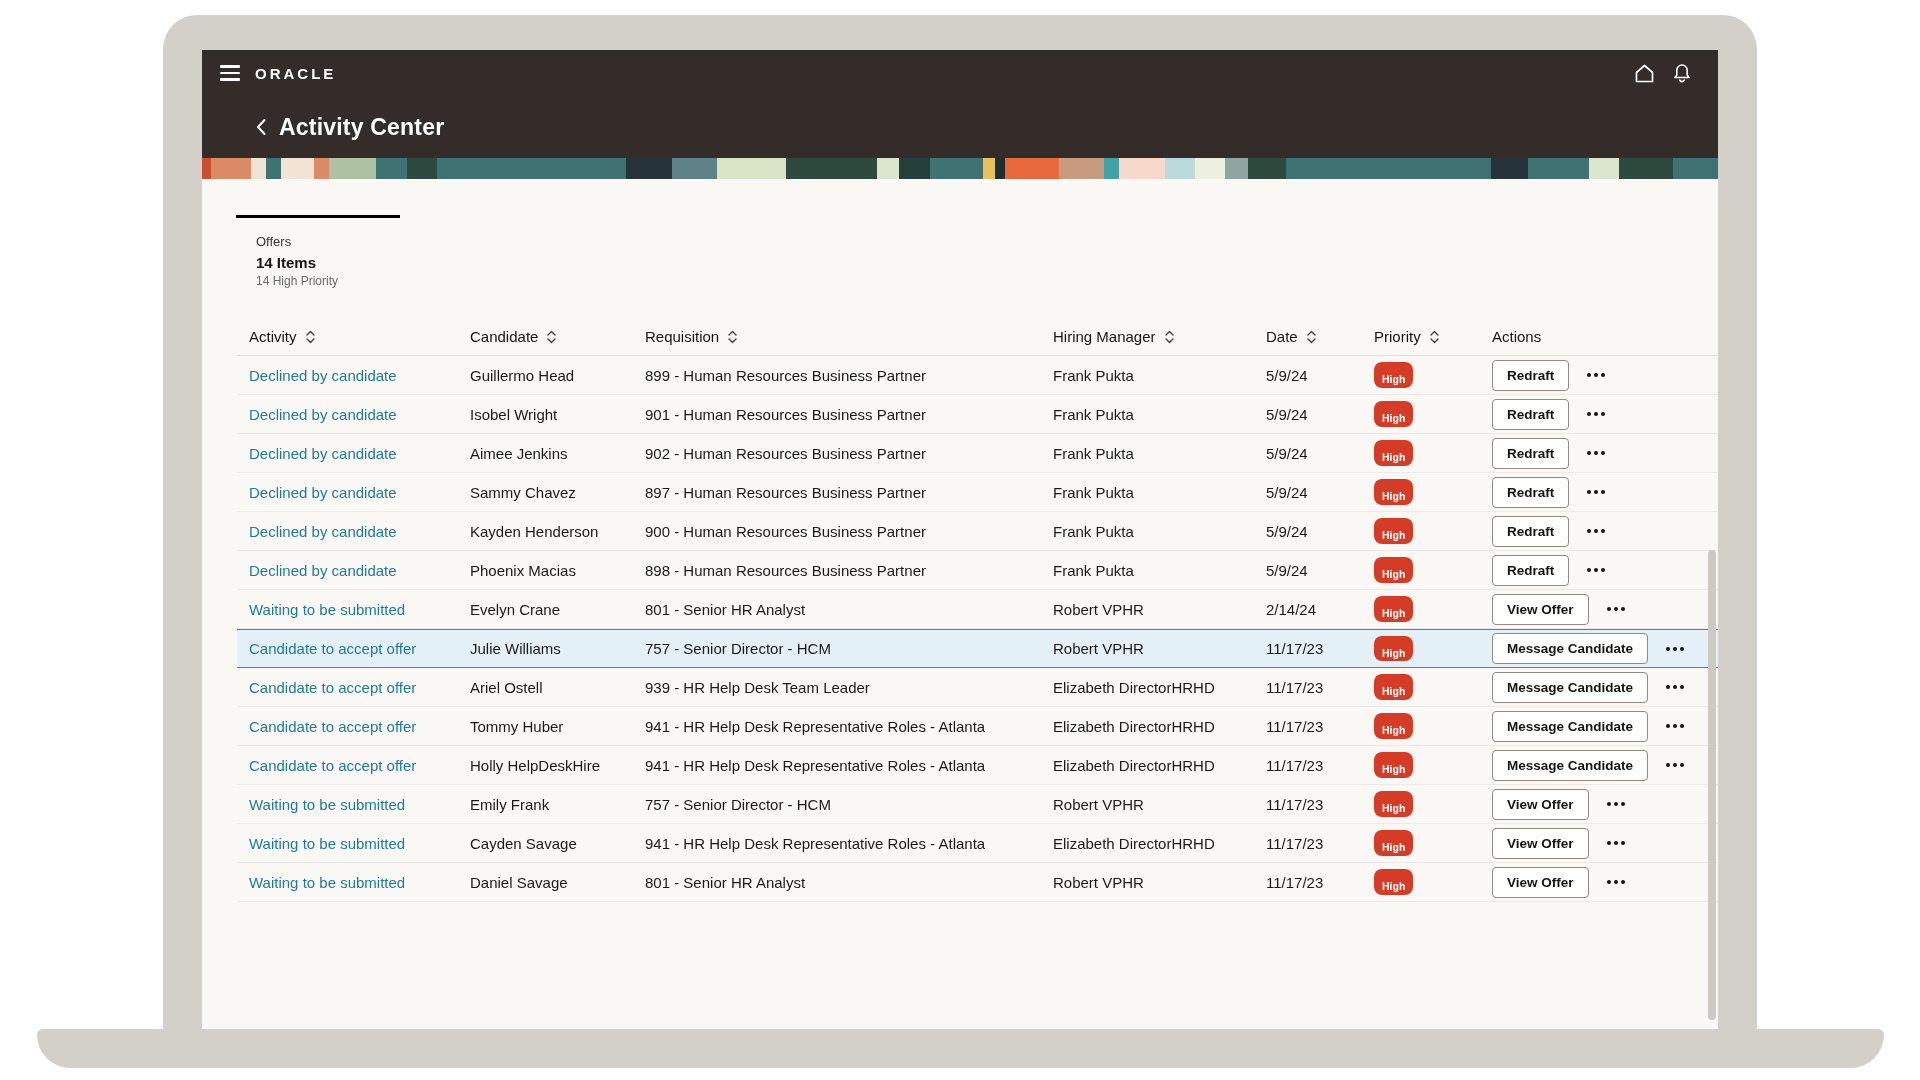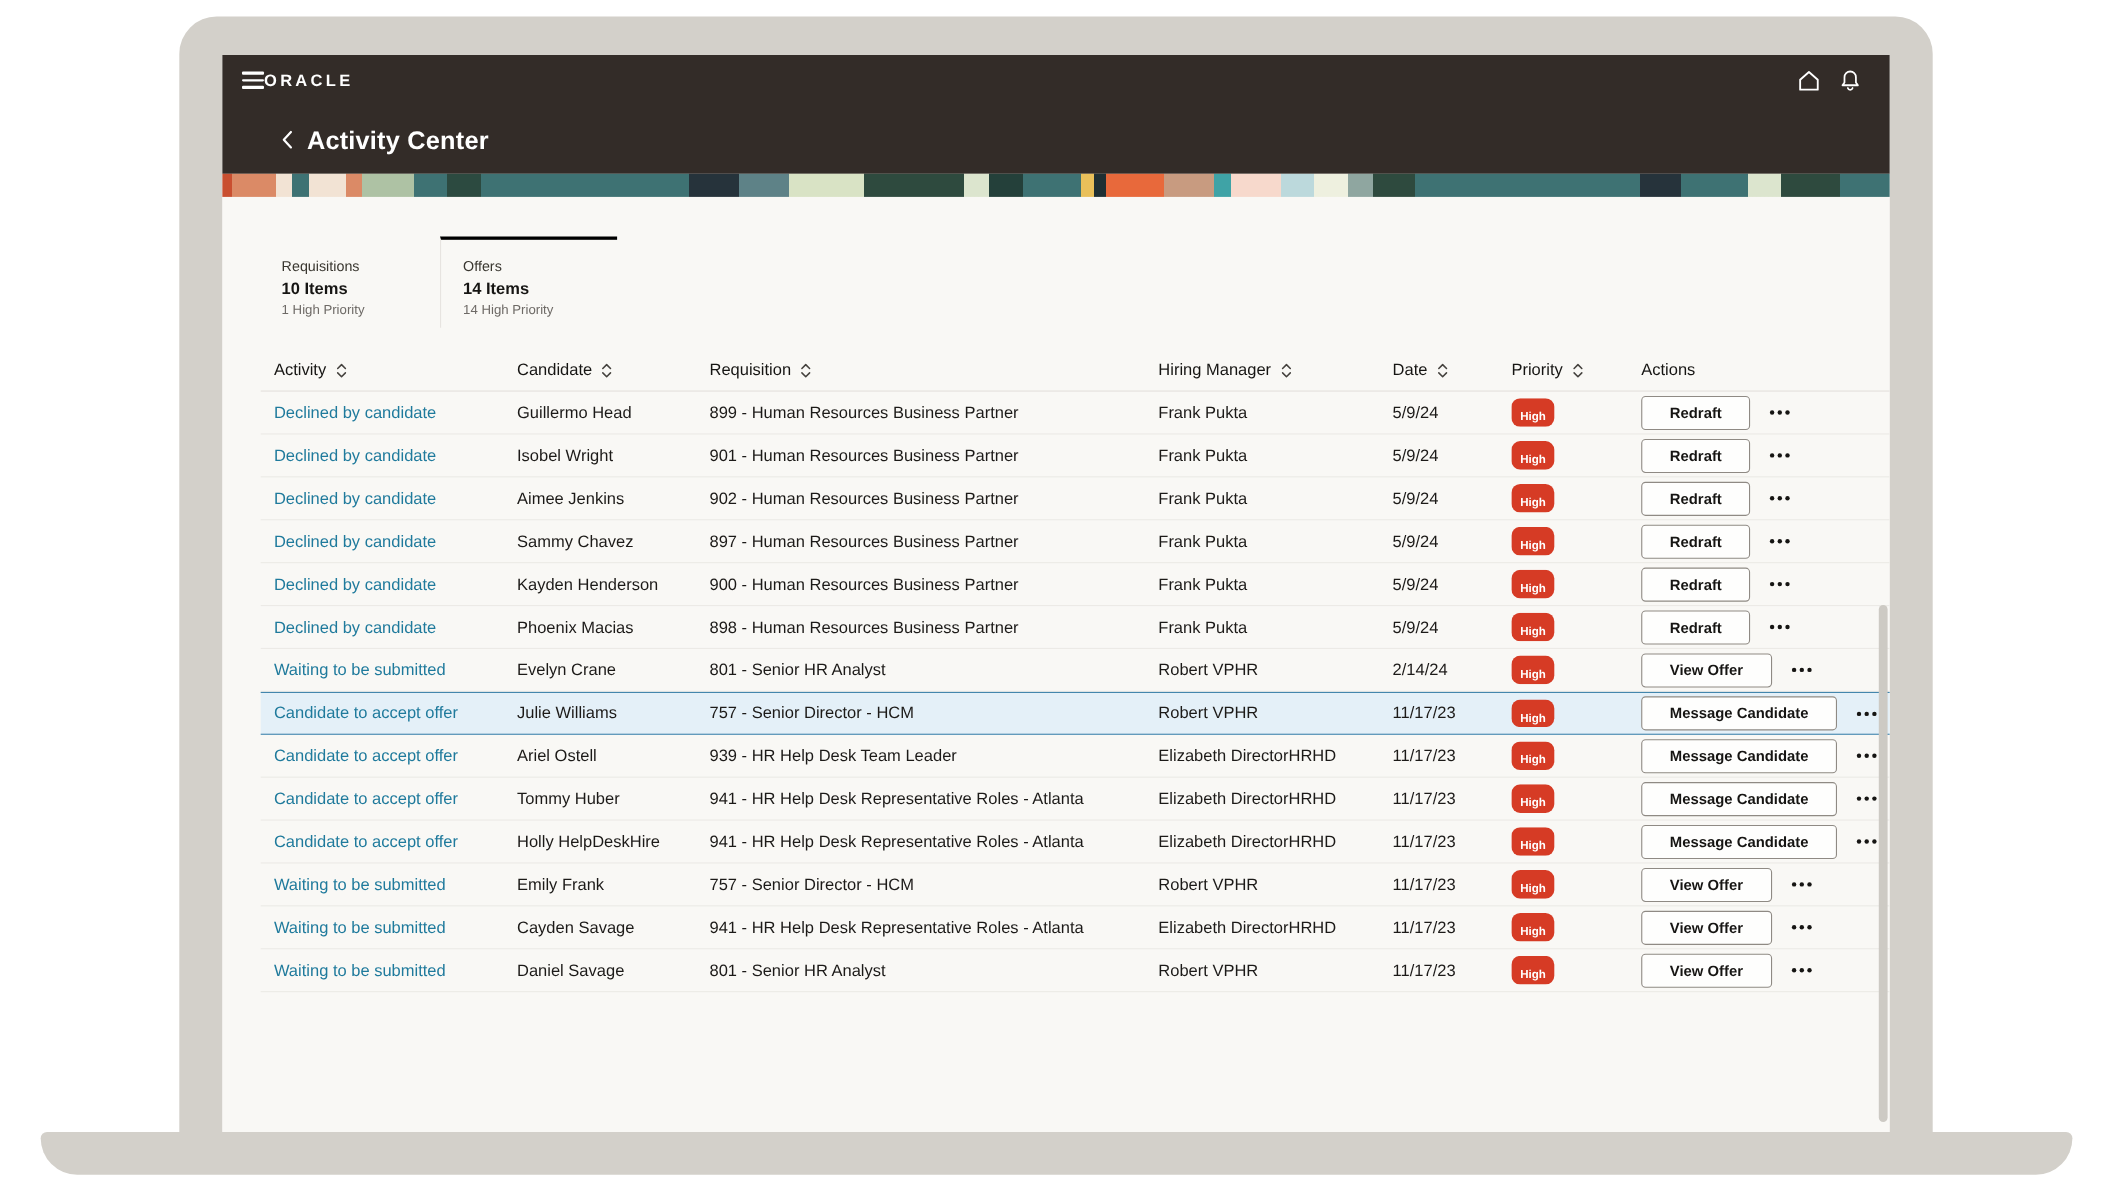--- a/index.html
+++ b/index.html
@@ -24,21 +24,21 @@
   .screen{position:absolute;left:39px;top:35px;width:1516px;height:997px;
     background:var(--content-bg);overflow:hidden}
   .laptop-base{position:absolute;left:37px;top:1029px;width:1847px;height:39px;
     background:var(--bezel);border-radius:8px 8px 46px 46px}
 
   
   .app-header{background:var(--header-bg);height:108px}
   .topbar{display:flex;align-items:center;height:46px;padding:0 26px 0 18px}
   .menu-icon{display:inline-flex;flex-direction:column;gap:4px;cursor:pointer}
   .menu-icon i{display:block;width:20px;height:2.5px;background:#fff;border-radius:1px}
-  .brand{color:#fff;font-size:15px;font-weight:700;letter-spacing:3px;}
+  .brand{color:#fff;font-size:15px;font-weight:700;letter-spacing:3px;margin-left:15px}
   .topbar .spacer{flex:1}
   .topbar svg{display:block}
   .top-icon{margin-left:17px;cursor:pointer}
   .title-row{display:flex;align-items:center;height:62px;padding-left:53px}
   .back-icon{display:flex;align-items:center;cursor:pointer}
   .page-title{color:#fff;font-size:23px;font-weight:700;margin-left:12px;letter-spacing:.2px}
 
   
   .banner{height:21px;background:
     linear-gradient(90deg,
@@ -71,21 +71,21 @@
   .tr{height:39px;border-bottom:1px solid var(--divider);background:transparent;cursor:default}
   .tr.highlighted{background:var(--highlight-bg);
     border-top:1px solid var(--highlight-border);border-bottom:1px solid var(--highlight-border)}
   .td{font-size:15px;color:var(--text-dark);white-space:nowrap;overflow:hidden}
   .c-activity{width:221px}.c-candidate{width:175px}.c-requisition{width:408px}
   .c-manager{width:213px}.c-date{width:108px}.c-priority{width:118px}
   .c-actions{flex:1;display:flex;align-items:center;gap:19px;overflow:visible}
   .link{color:var(--accent-link);text-decoration:none;cursor:pointer}
   .badge{display:inline-block;background:var(--badge-high-bg);color:#fff;font-size:10.5px;
     font-weight:700;padding:12px 8px 3px;border-radius:8px;line-height:1}
-  .btn{background:#fefefd;border:1px solid #8f8a84;border-radius:4px;padding:7px 25px;
+  .btn{background:#fefefd;border:1px solid #8f8a84;border-radius:4px;padding:7px 14px;
     font-size:13.5px;font-weight:700;color:#161513;font-family:inherit;cursor:pointer;white-space:nowrap}
   .dots{display:inline-block;width:4px;height:4px;border-radius:50%;background:#161513;
     box-shadow:7px 0 0 #161513,-7px 0 0 #161513;cursor:pointer;margin-left:6px}
 
   .scrollbar-thumb{position:absolute;right:2px;top:500px;width:8px;height:470px;
     background:#cdcac4;border-radius:4px;cursor:grab}
 </style>
 </head>
 <body>
 
@@ -120,25 +120,20 @@
                 <path d="M9.5 3 L3 10 L9.5 17" fill="none" stroke="#fff" stroke-width="2" stroke-linecap="round" stroke-linejoin="round"></path>
               </svg>
           </span>
           <span class="page-title">Activity Center</span>
         </div>
       </div>
 
       <div class="banner"></div>
 
       <div class="tabs">
-          <div class="tab">
-    <div class="tab-label">Requisitions</div>
-    <div class="tab-items">10 Items</div>
-    <div class="tab-priority">1 High Priority</div>
-  </div>
           <div class="tab active">
     <div class="tab-label">Offers</div>
     <div class="tab-items">14 Items</div>
     <div class="tab-priority">14 High Priority</div>
   </div>
         </div>
 
       <div class="table">
         <div class="thead">
             <div class="th c-activity">

